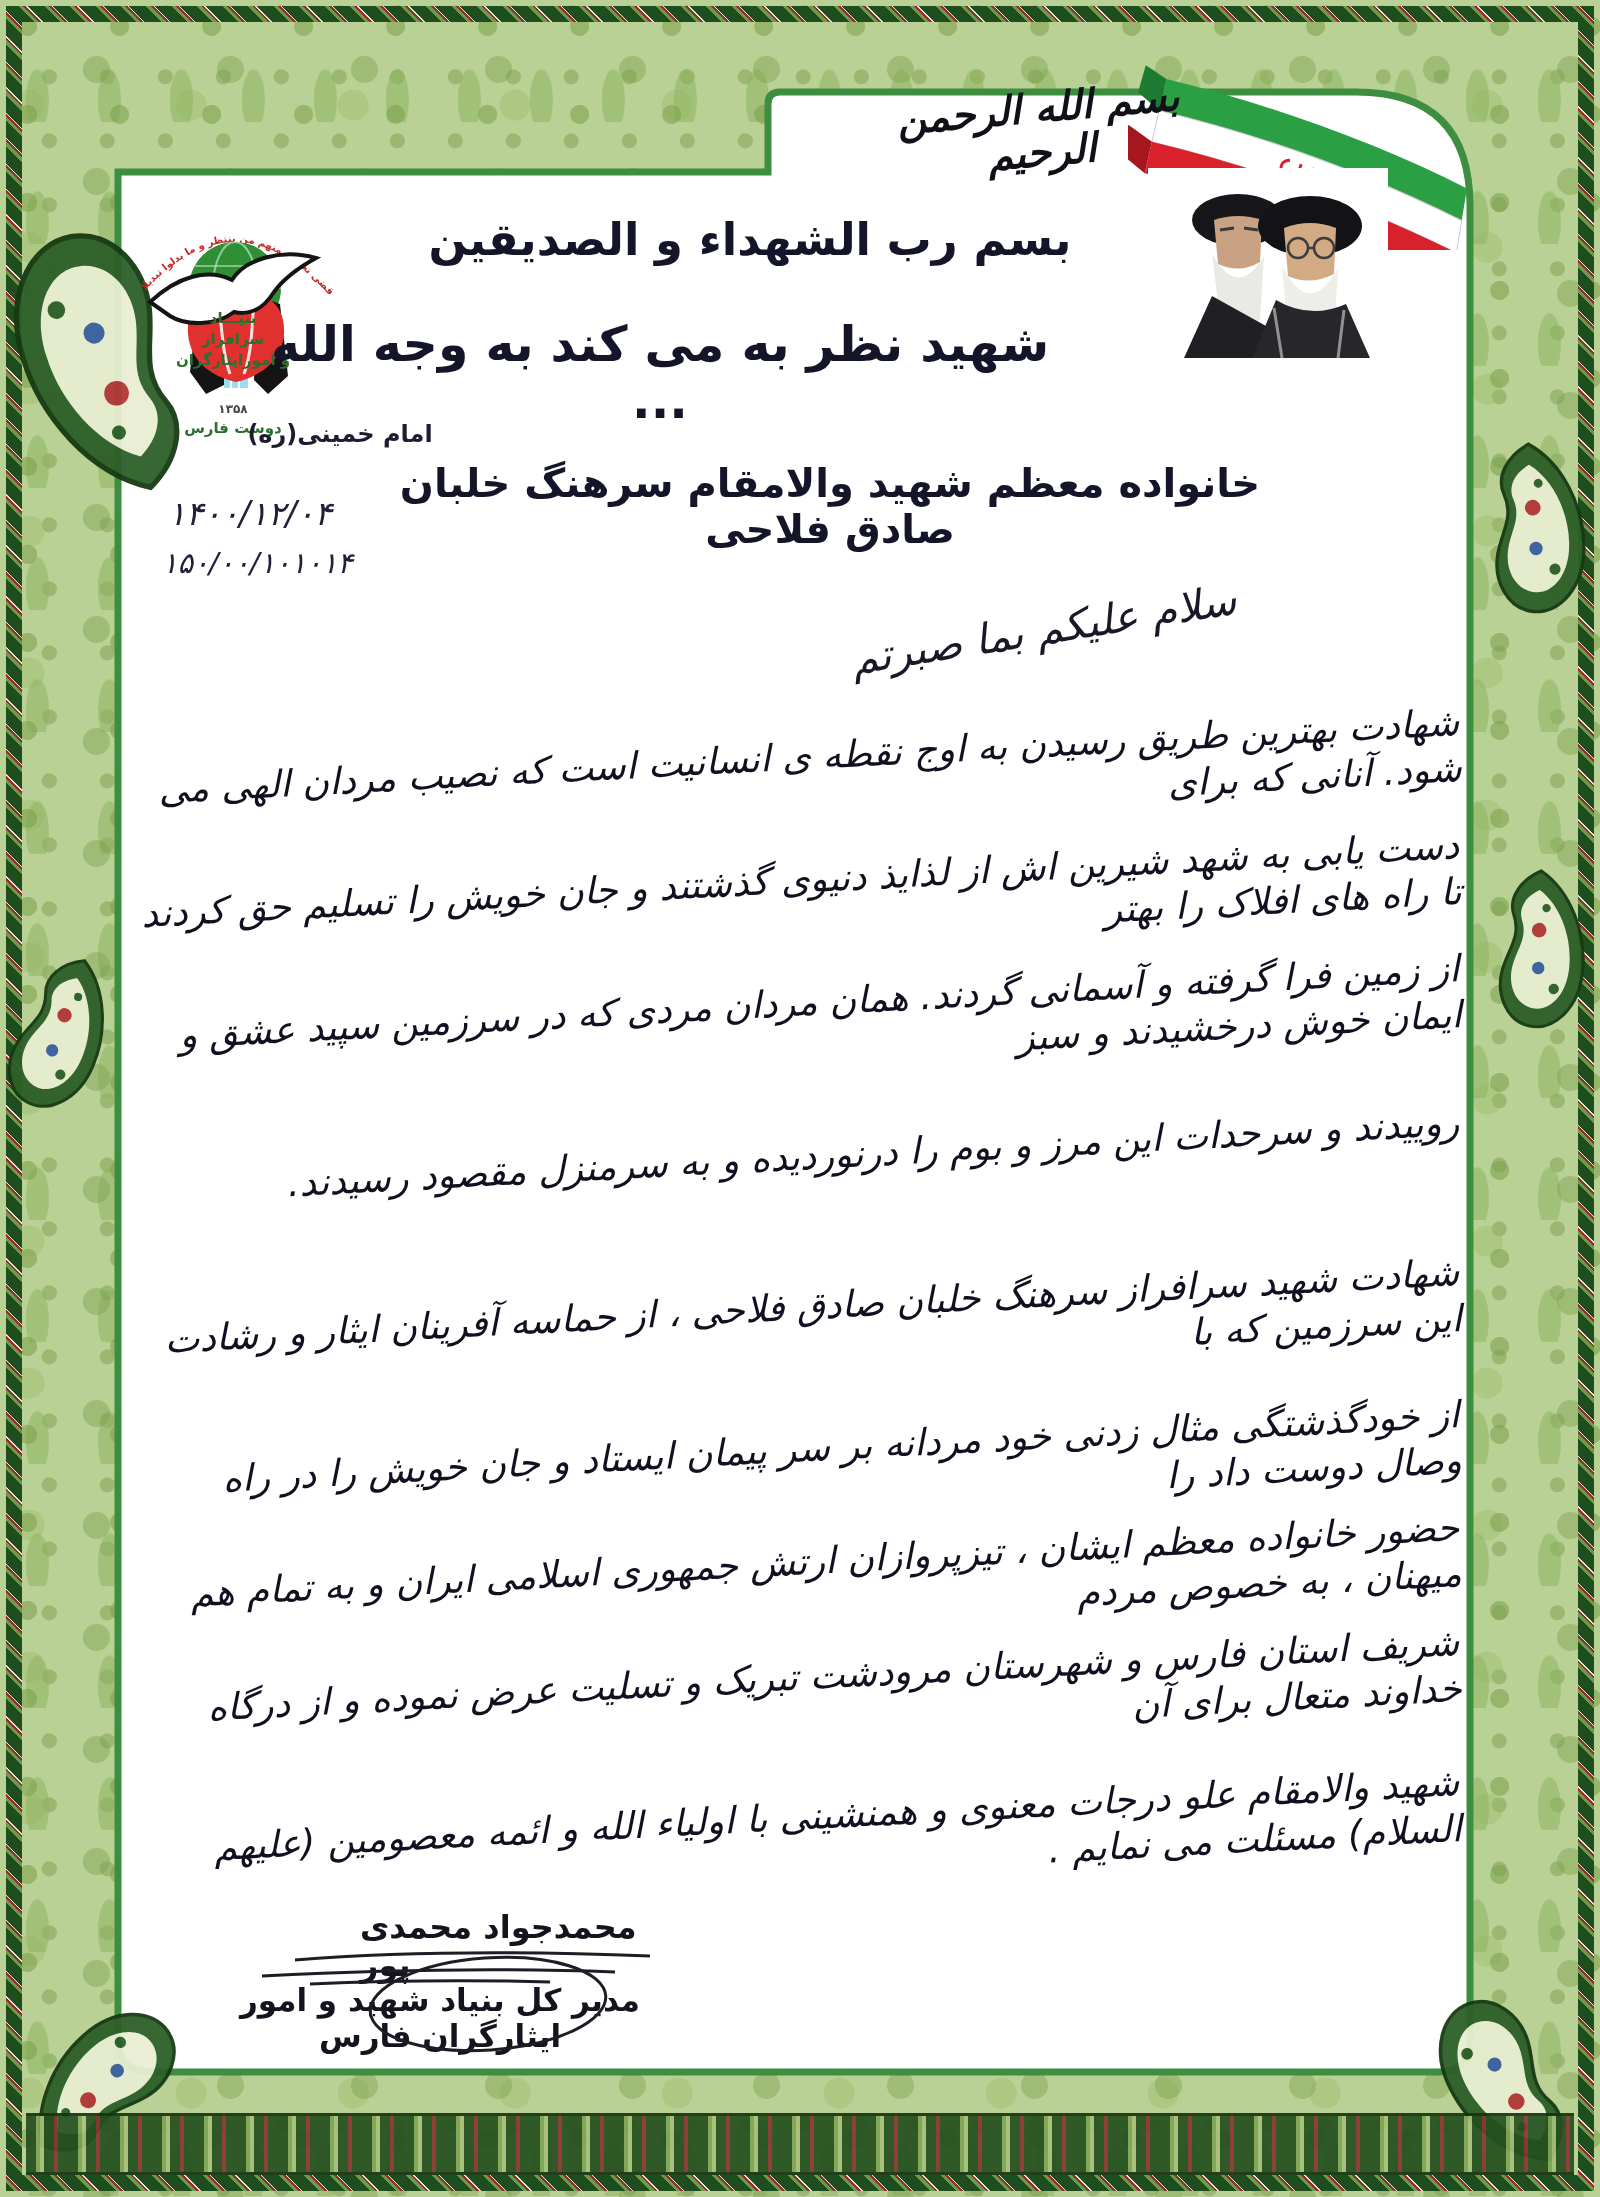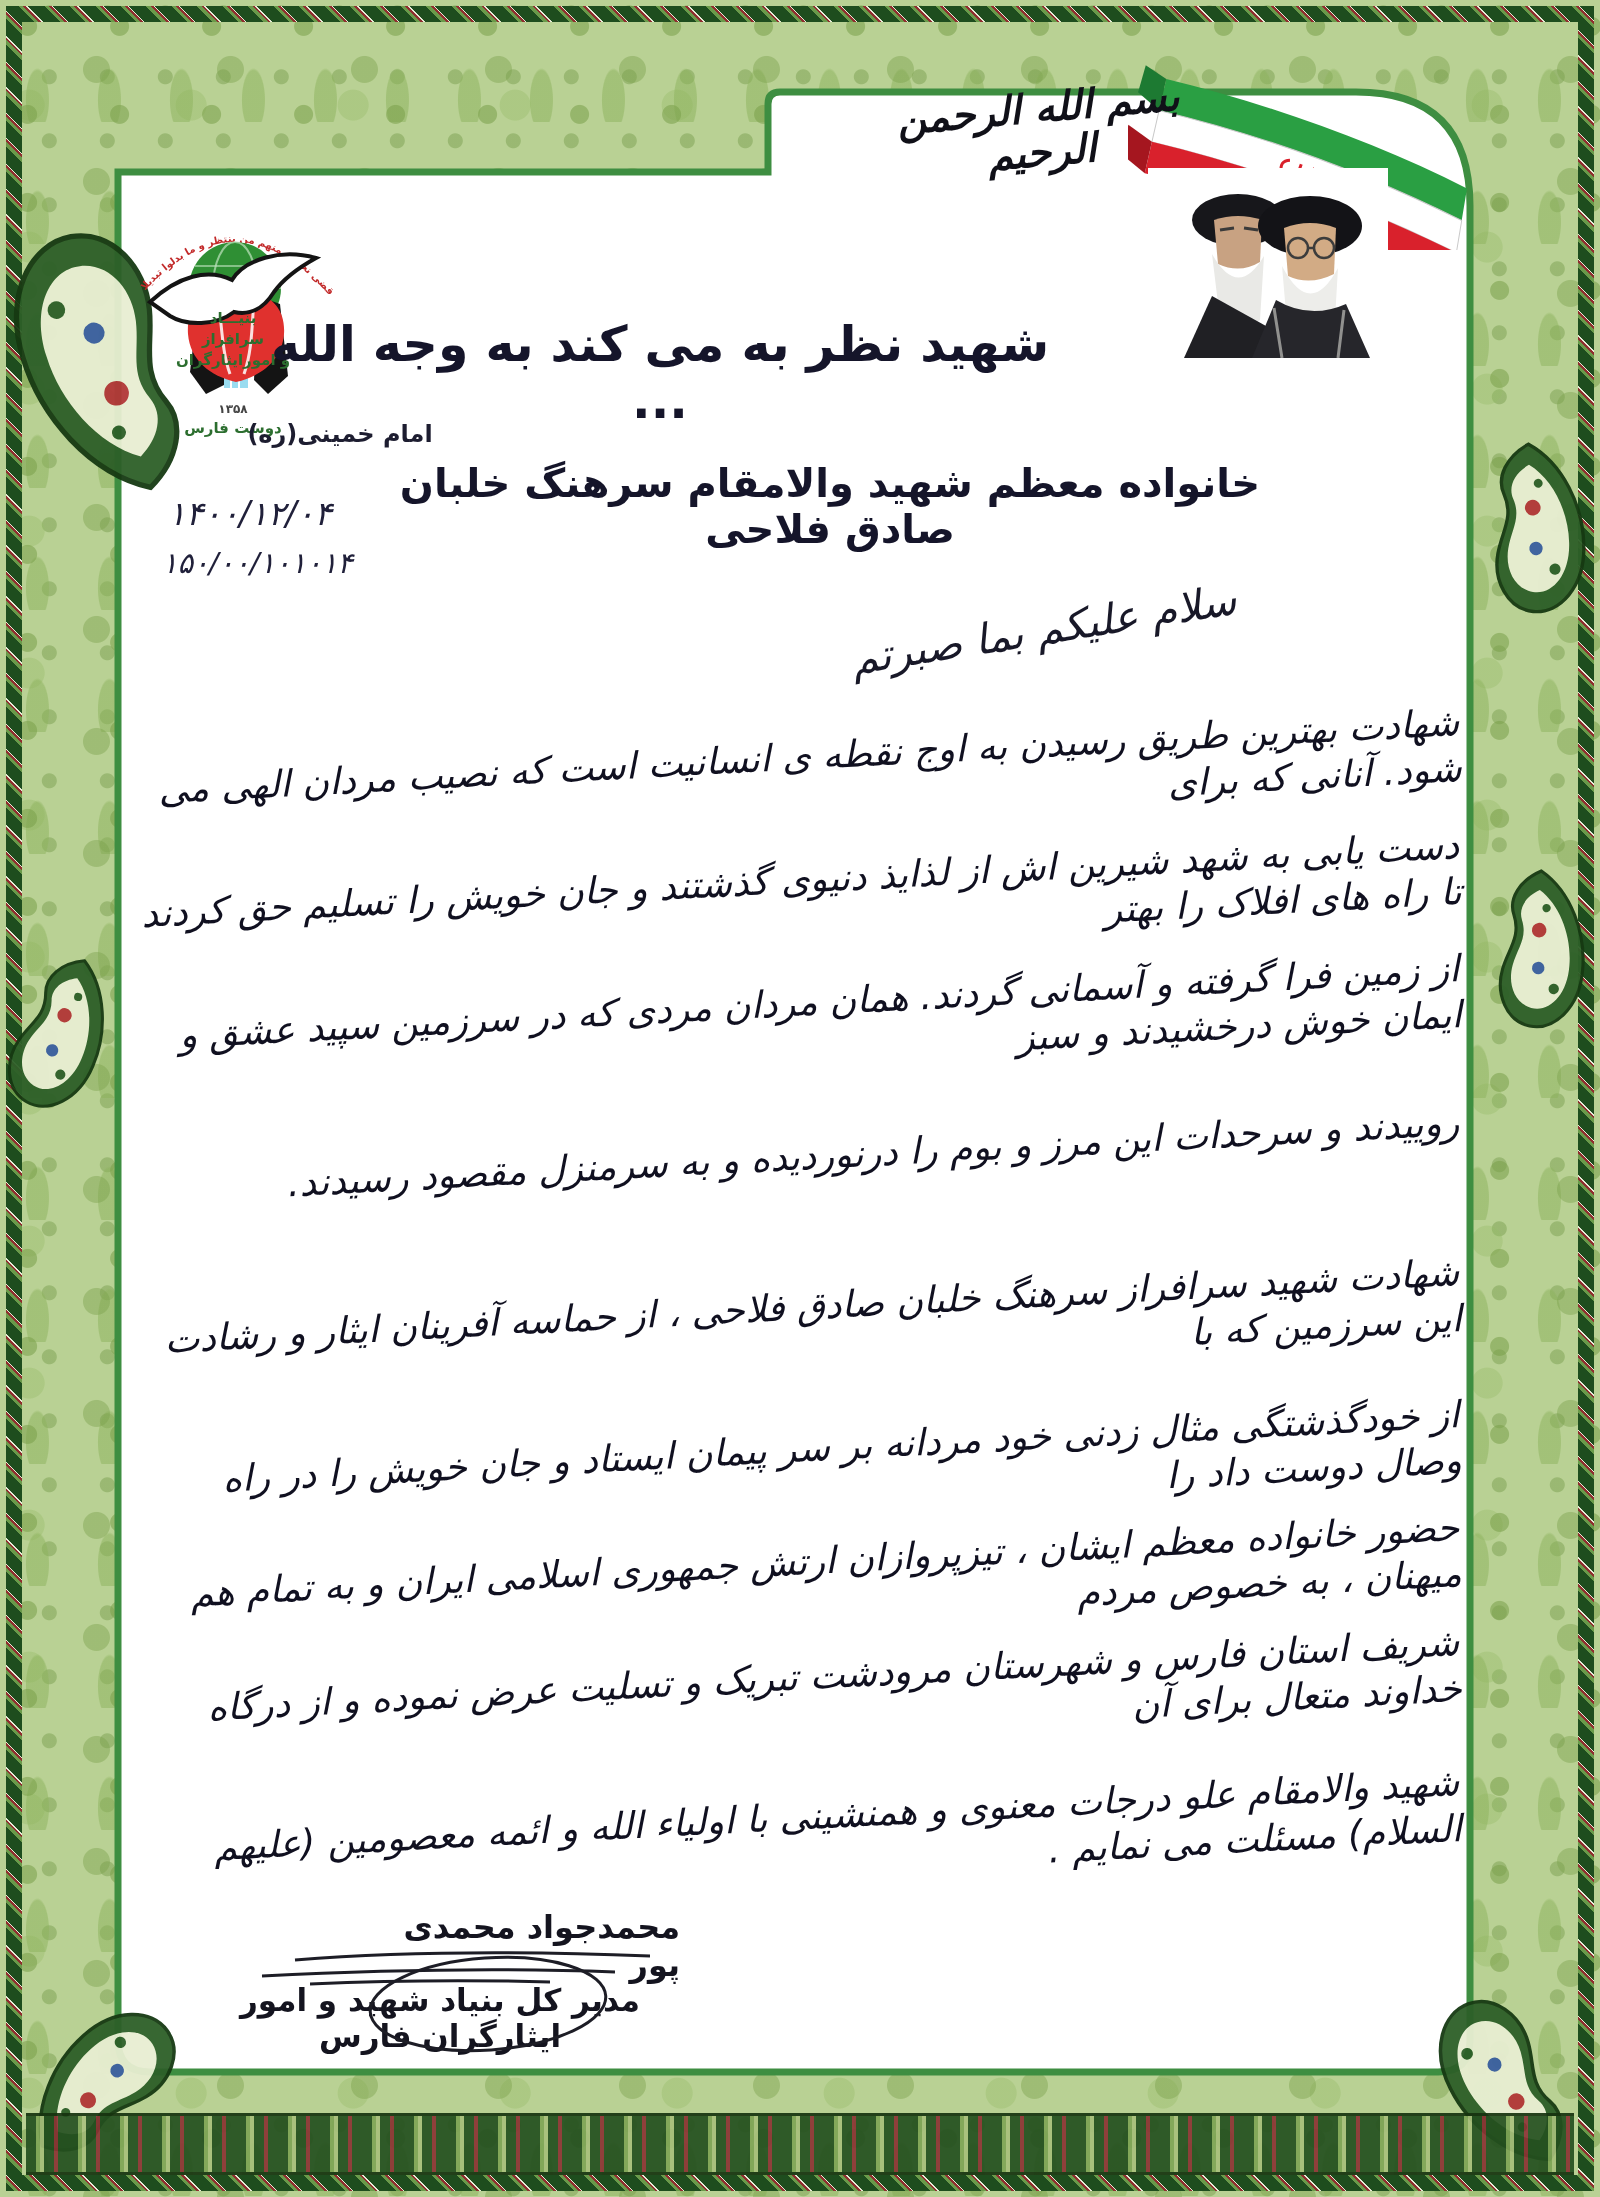--- a/index.html
+++ b/index.html
@@ -28,21 +28,21 @@
   .invocation{left:420px;top:213px;width:660px;font-size:45px;font-weight:bold;color:#15152a;text-align:center;letter-spacing:1px;}
   .quote{left:270px;top:316px;width:780px;font-size:49px;font-weight:bold;color:#15152a;text-align:center;}
   .attribution{left:240px;top:420px;width:200px;font-size:24px;font-weight:bold;color:#1d1d30;text-align:center;}
   .addressee{left:390px;top:460px;width:880px;font-size:40px;font-weight:bold;color:#15152a;text-align:center;}
   .dateline{left:168px;top:494px;width:190px;font-size:33px;font-style:italic;color:#20203a;text-align:left;}
   .refline{left:162px;top:546px;width:220px;font-size:29px;font-style:italic;color:#20203a;text-align:left;}
   .salutation{right:368px;top:575px;width:420px;font-size:42px;font-style:italic;color:#181828;
     text-align:right;transform:rotate(-9deg);transform-origin:100% 0;}
   .body-line{position:absolute;right:142px;width:1330px;text-align:right;font-size:37px;font-style:italic;
     color:#101020;transform:rotate(-3deg);transform-origin:100% 0;letter-spacing:-1px;line-height:1.25;font-weight:500;}
-  .sig-name{left:360px;top:1908px;width:320px;font-size:32px;font-weight:bold;color:#14141f;text-align:right;}
+  .sig-name{left:360px;top:1908px;width:320px;font-size:32px;font-weight:bold;color:#14141f;text-align:left;}
   .sig-title{left:225px;top:1982px;width:430px;font-size:31px;font-weight:bold;color:#14141f;text-align:center;}
   .logo-text{left:148px;top:308px;width:170px;font-size:15px;font-weight:bold;color:#2c6e2f;
     text-align:center;line-height:1.4;}
   .logo-text .yr{font-size:12px;color:#444;letter-spacing:2px;margin-top:30px;}
   .paisley{position:absolute;opacity:.95;}
 </style>
 </head>
 <body>
 
 <div class="page">
@@ -150,20 +150,21 @@
       <circle cx="176" cy="80" r="10" fill="none" stroke="#3c3c3c" stroke-width="2.5"></circle>
       <line x1="160" y1="80" x2="166" y2="80" stroke="#3c3c3c" stroke-width="2.5"></line>
       <path d="M 134 98 Q 162 152 190 100 L 186 168 Q 160 184 140 168 Z" fill="#ededea"></path>
       <path d="M 104 190 L 128 132 Q 162 152 198 136 L 222 190 Z" fill="#26262b"></path>
       <path d="M 126 140 L 134 190 M 196 142 L 190 190" stroke="#d8d8d2" stroke-width="3" opacity=".6"></path>
     </g>
   </svg>
 
   <div class="abs fa bismillah">بسم الله الرحمن الرحیم</div>
 
+  <div class="abs fa invocation">بسم رب الشهداء و الصدیقین</div>
   <div class="abs fa quote">شهید نظر به می کند به وجه الله ...</div>
   <div class="abs fa attribution">امام خمینی(ره)</div>
   <div class="abs fa addressee">خانواده معظم شهید والامقام سرهنگ خلبان صادق فلاحی</div>
   <div class="abs fa dateline">۱۴۰۰/۱۲/۰۴</div>
   <div class="abs fa refline">۱۵۰/۰۰/۱۰۱۰۱۴</div>
 
   <div class="abs fa salutation">سلام علیکم بما صبرتم</div>
 
   <div class="fa body-line" style="top:700px">شهادت بهترین طریق رسیدن به اوج نقطه ی انسانیت است که نصیب مردان الهی می شود. آنانی که برای</div>
   <div class="fa body-line" style="top:823px">دست یابی به شهد شیرین اش از لذایذ دنیوی گذشتند و جان خویش را تسلیم حق کردند تا راه های افلاک را بهتر</div>

